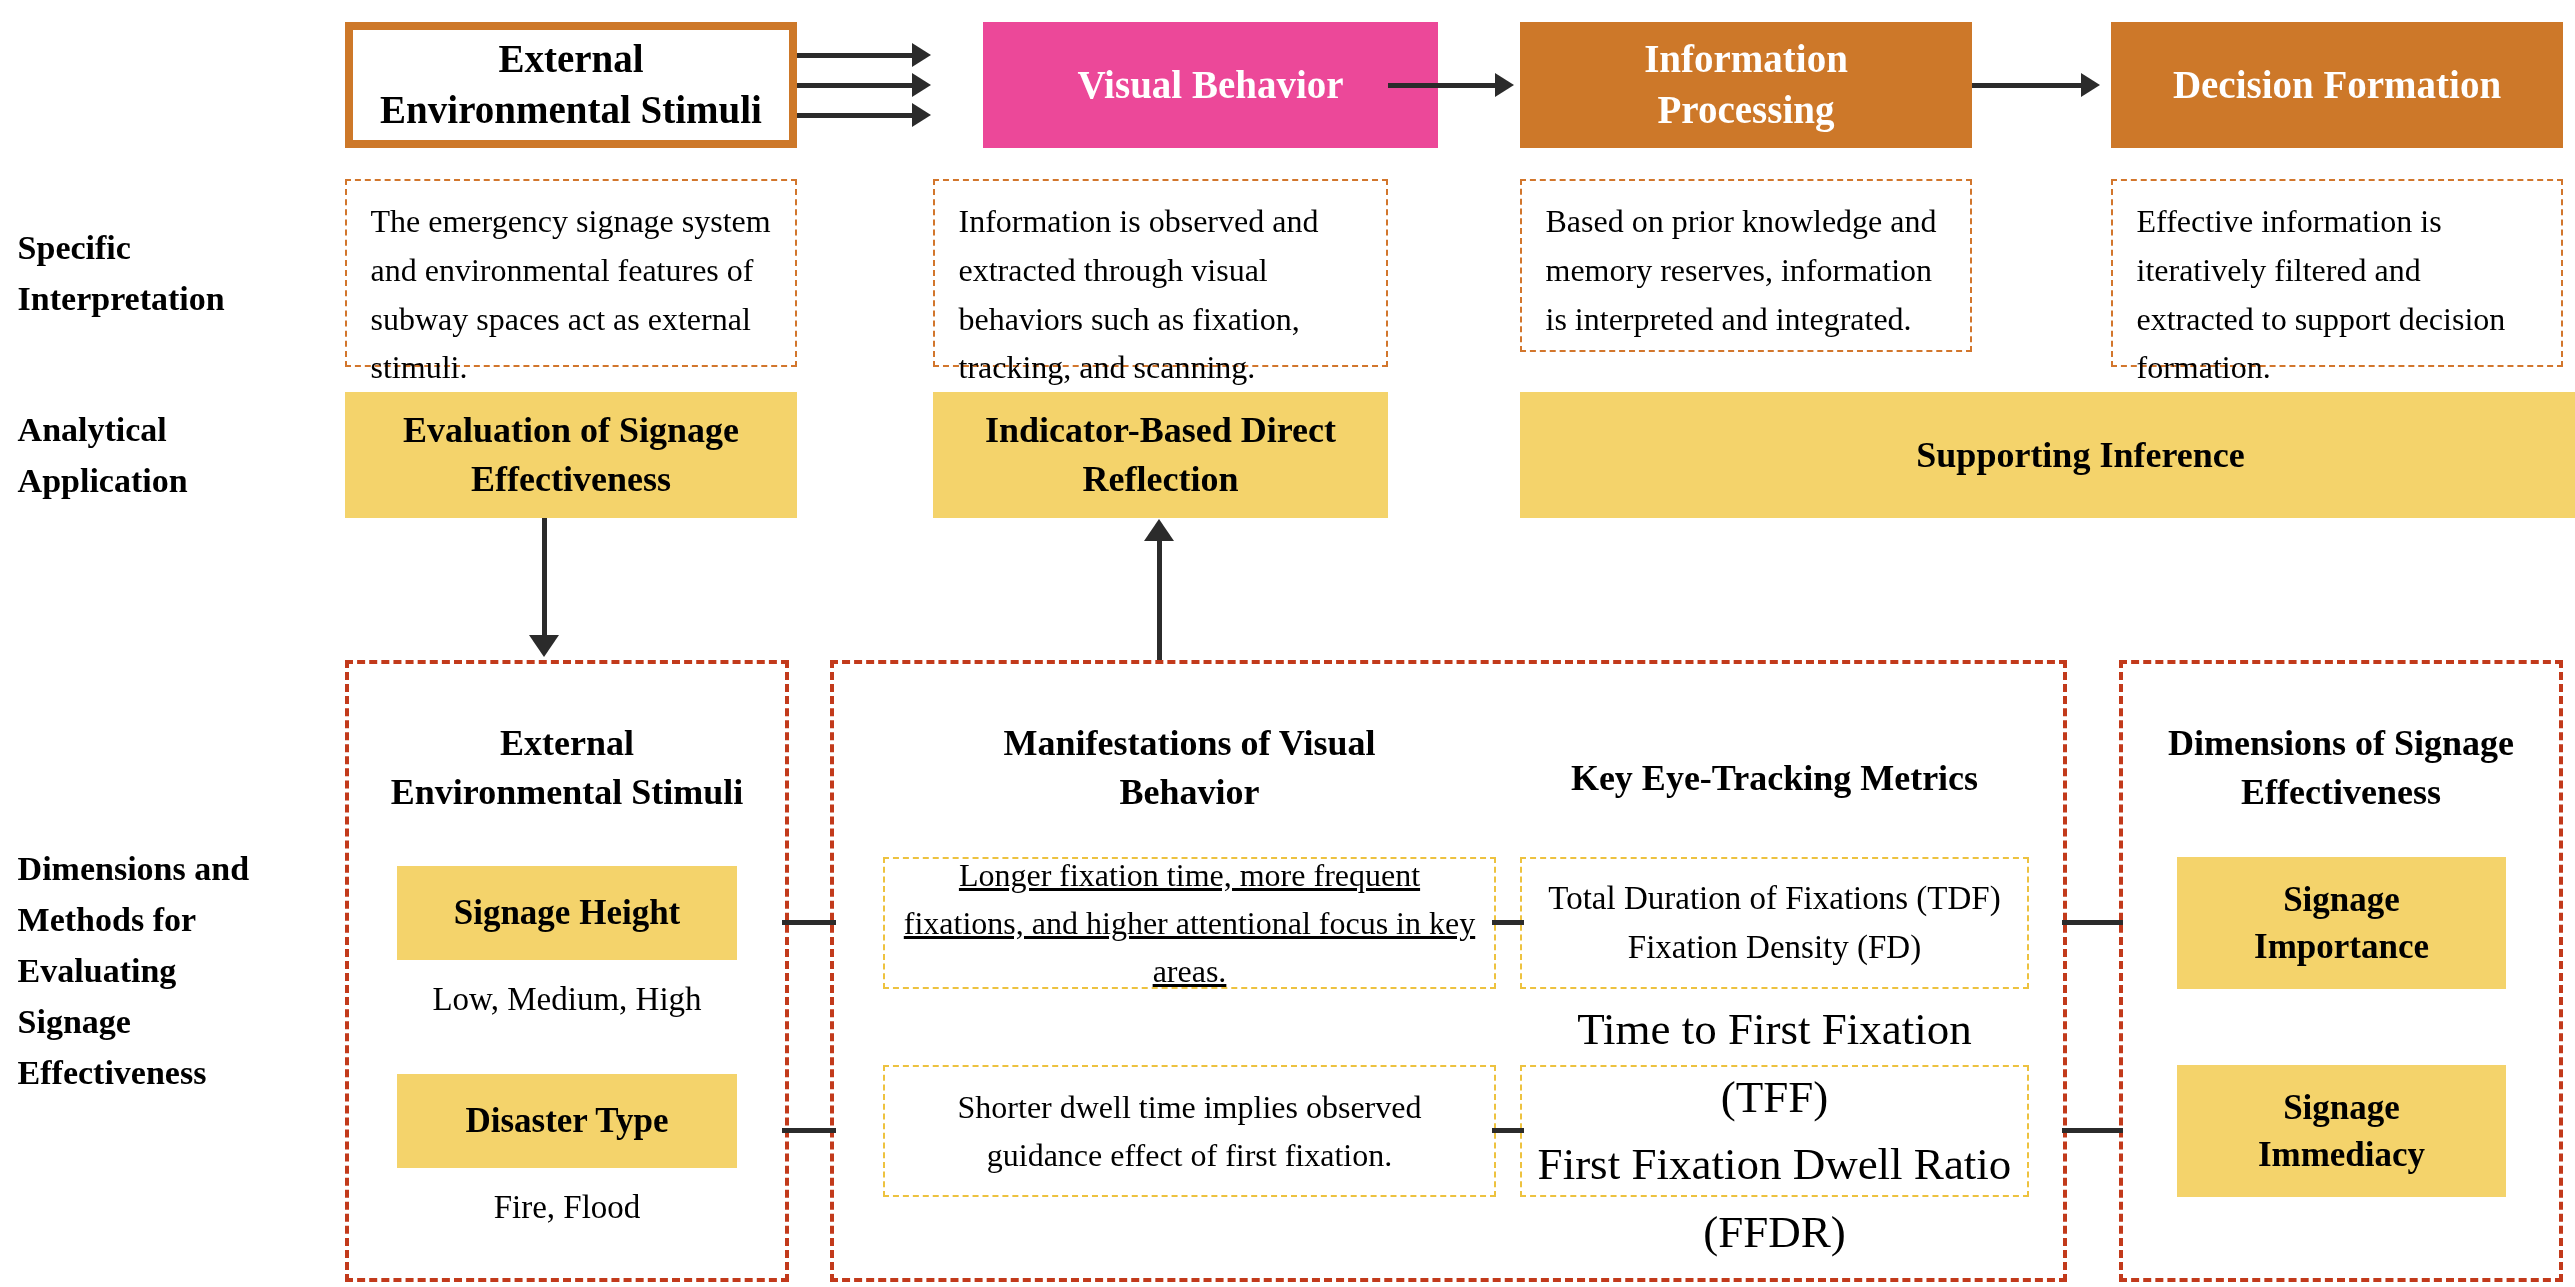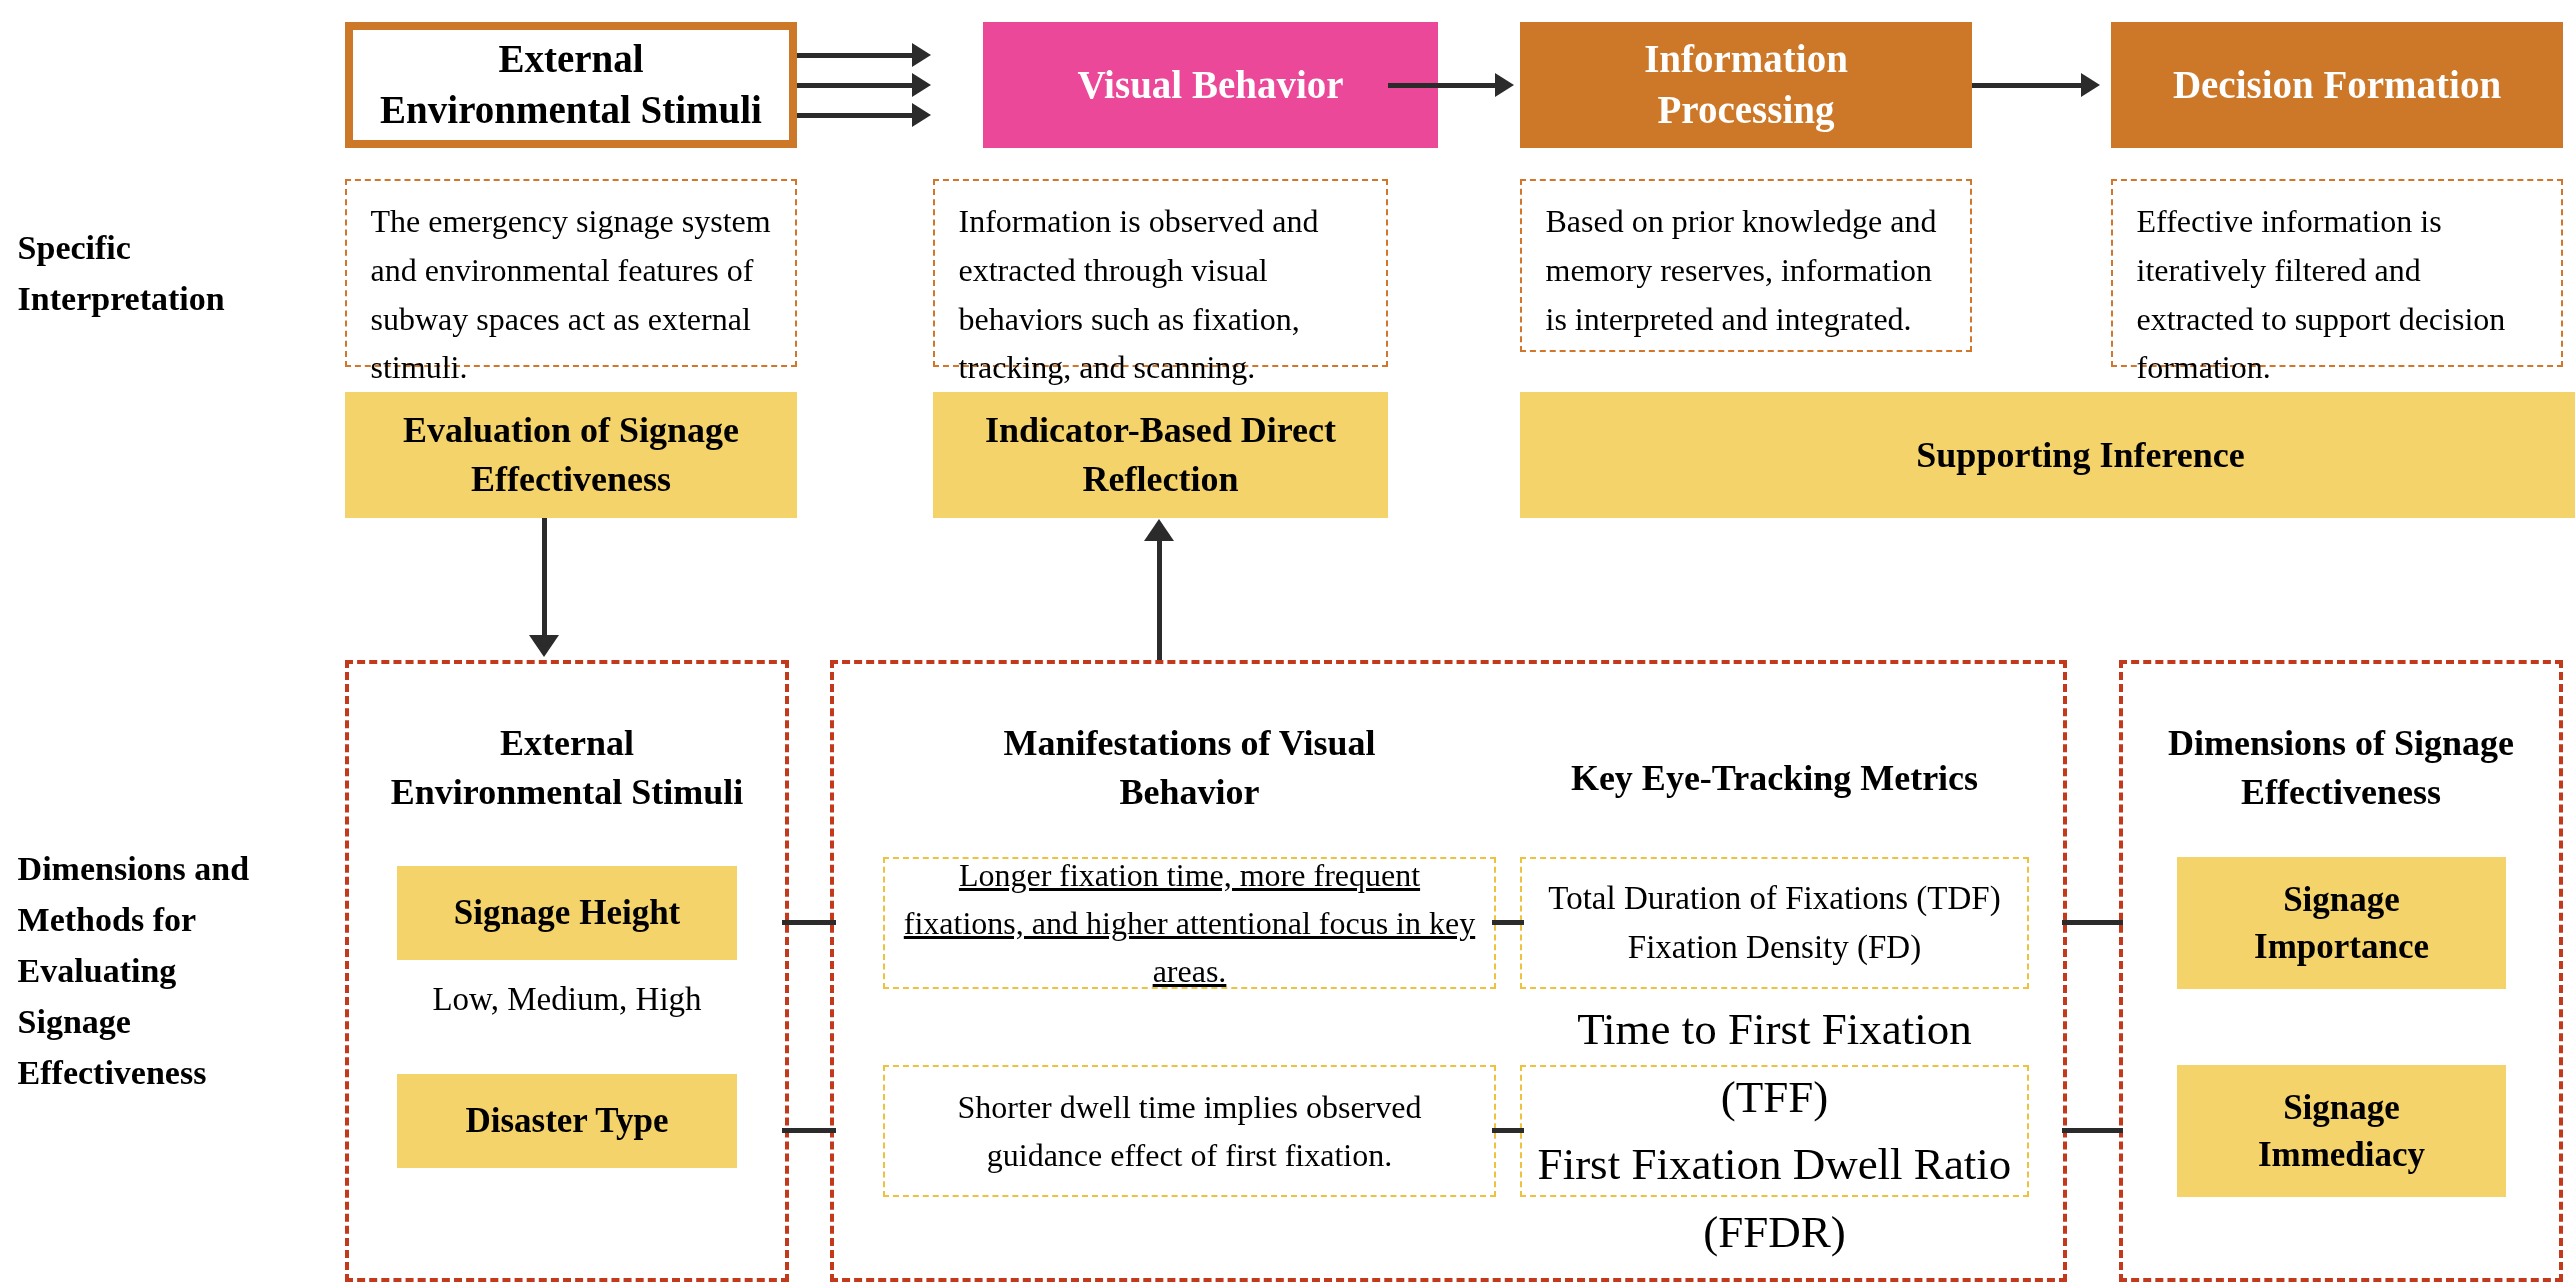--- a/index.html
+++ b/index.html
@@ -109,20 +109,22 @@
   #c5{left:2062px;top:920px;width:61px;}
   #c6{left:2062px;top:1128px;width:61px;}
 </style>
 </head>
 <body>
 
 <div id="canvas">
 
   <div class="rowlabel" id="lbl-interpretation">Specific
 Interpretation</div>
+  <div class="rowlabel" id="lbl-application">Analytical
+Application</div>
   <div class="rowlabel" id="lbl-dimensions">Dimensions and
 Methods for
 Evaluating
 Signage
 Effectiveness</div>
 
   <div class="stage" id="stage-external">External
 Environmental Stimuli</div>
   <div class="stage" id="stage-visual">Visual Behavior</div>
   <div class="stage" id="stage-info">Information
@@ -165,20 +167,21 @@
 Environmental Stimuli</div>
   <div class="paneltitle" id="t-manifest">Manifestations of Visual
 Behavior</div>
   <div class="paneltitle" id="t-metrics">Key Eye-Tracking Metrics</div>
   <div class="paneltitle" id="t-dimensions">Dimensions of Signage
 Effectiveness</div>
 
   <div class="factor" id="factor-height">Signage Height</div>
   <div class="levels" id="levels-height">Low, Medium, High</div>
   <div class="factor" id="factor-disaster">Disaster Type</div>
+  <div class="levels" id="levels-disaster">Fire, Flood</div>
 
   <div class="golddash" id="man-1">Longer fixation time, more frequent fixations, and higher attentional focus in key areas.</div>
   <div class="golddash" id="met-1">Total Duration of Fixations (TDF)
 Fixation Density (FD)</div>
   <div class="golddash" id="man-2">Shorter dwell time implies observed guidance effect of first fixation.</div>
   <div class="golddash" id="met-2">Time to First Fixation (TFF)
 First Fixation Dwell Ratio (FFDR)</div>
 
   <div class="dimbox" id="dim-1">Signage
 Importance</div>

